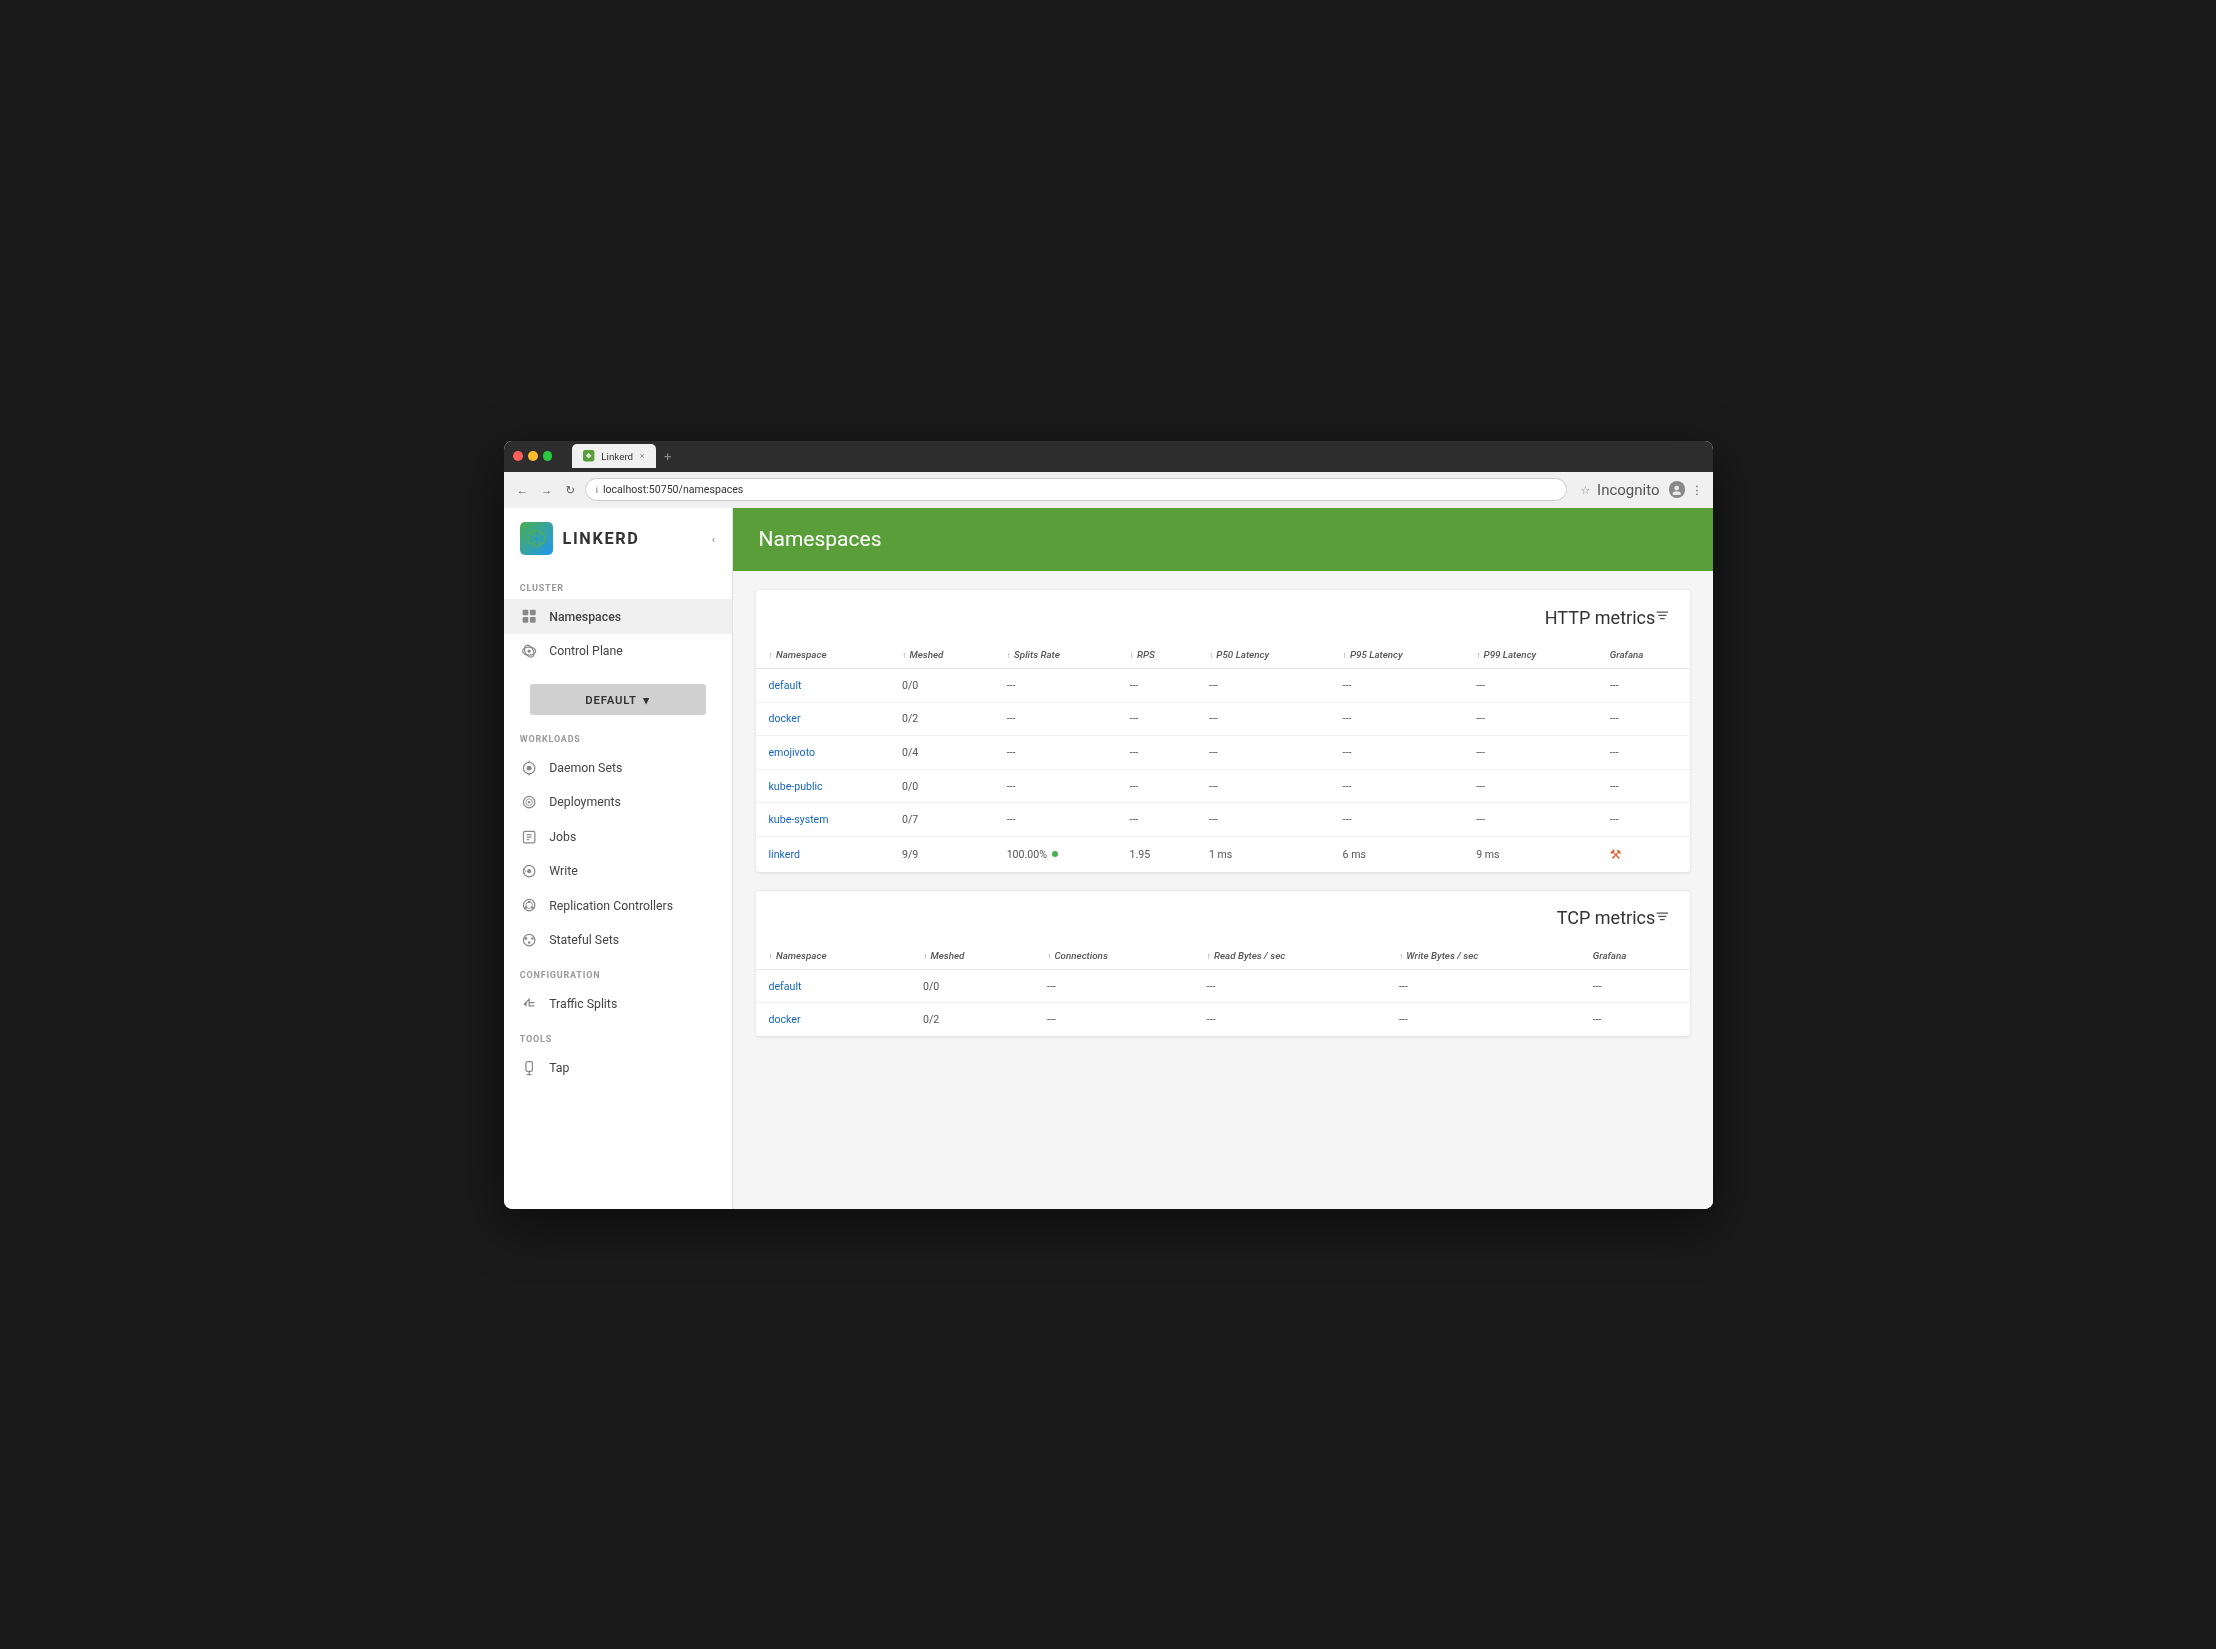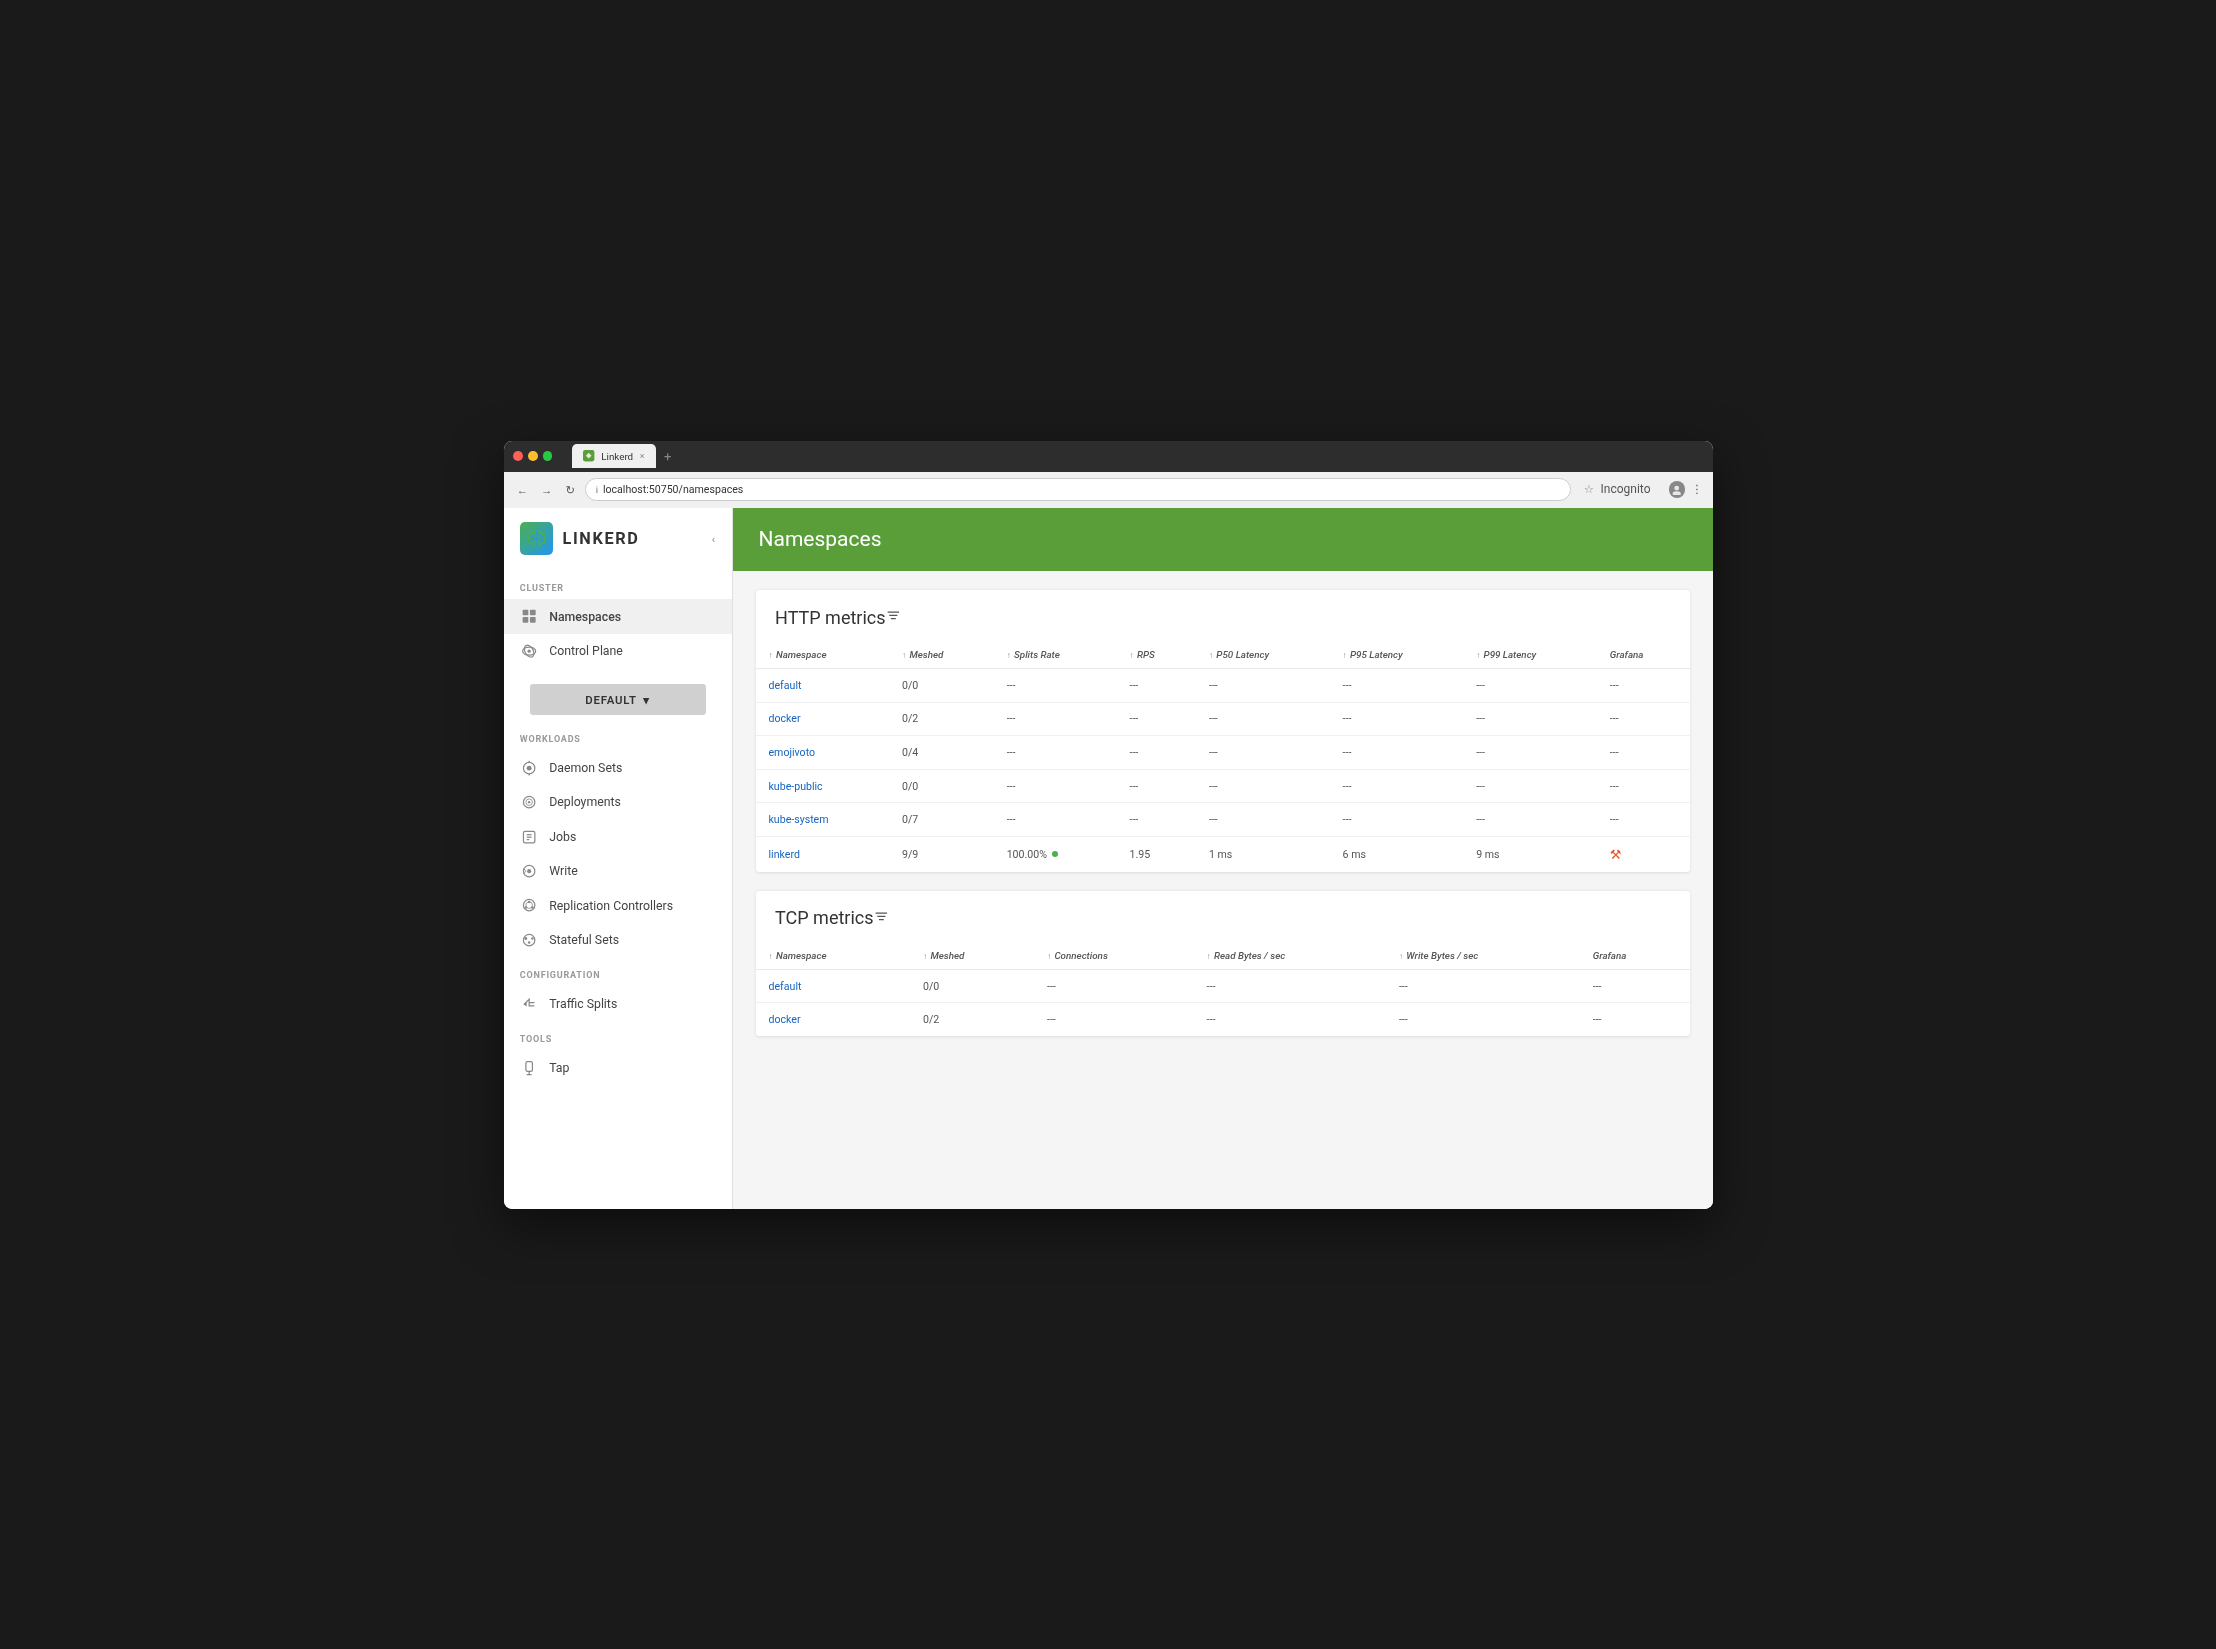--- a/index.html
+++ b/index.html
@@ -72,22 +72,22 @@
       gap: 4.9px;
       font-size: 10.6px;
       color: #333;
     }
     .url-icon { color: #666; font-size: 9px; }
     .nav-right { display: flex; align-items: center; gap: 6.5px; margin-left: 6.5px; }
     .star-btn { color: #888; font-size: 11.4px; cursor: pointer; }
     .incognito-badge {
       display: flex;
       align-items: center;
-      gap: 18px;
-      font-size: 12px;
+      gap: 9px;
+      font-size: 15px;
       color: #555;
     }
     .incognito-avatar {
       width: 16.3px; height: 16.3px;
       background: #888;
       border-radius: 50%;
       display: flex; align-items: center; justify-content: center;
       font-size: 8.2px; color: white;
     }
     .menu-dots { color: #555; font-size: 11.4px; cursor: pointer; }
@@ -206,21 +206,21 @@
       background: #fff;
       border-radius: 3.3px;
       box-shadow: 0 0.8px 3.3px rgba(0,0,0,0.1);
       overflow: hidden;
     }
 
     .metrics-card-header {
       padding: 16.3px 19.6px 13px;
       display: flex;
       align-items: center;
-      justify-content: flex-start;
+      justify-content: flex-end;
     }
 
     .metrics-card-title {
       font-size: 18px;
       font-weight: 400;
       color: #333;
     }
 
     .filter-icon {
       color: #555;

